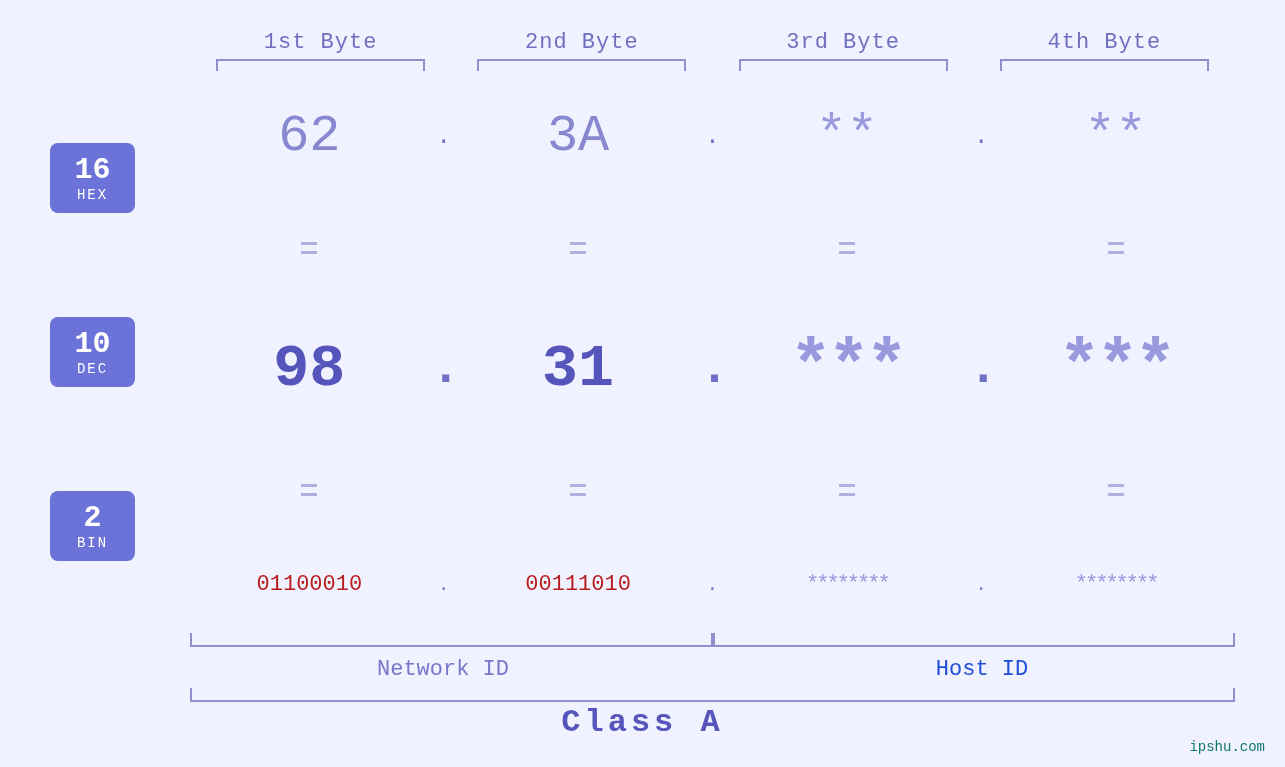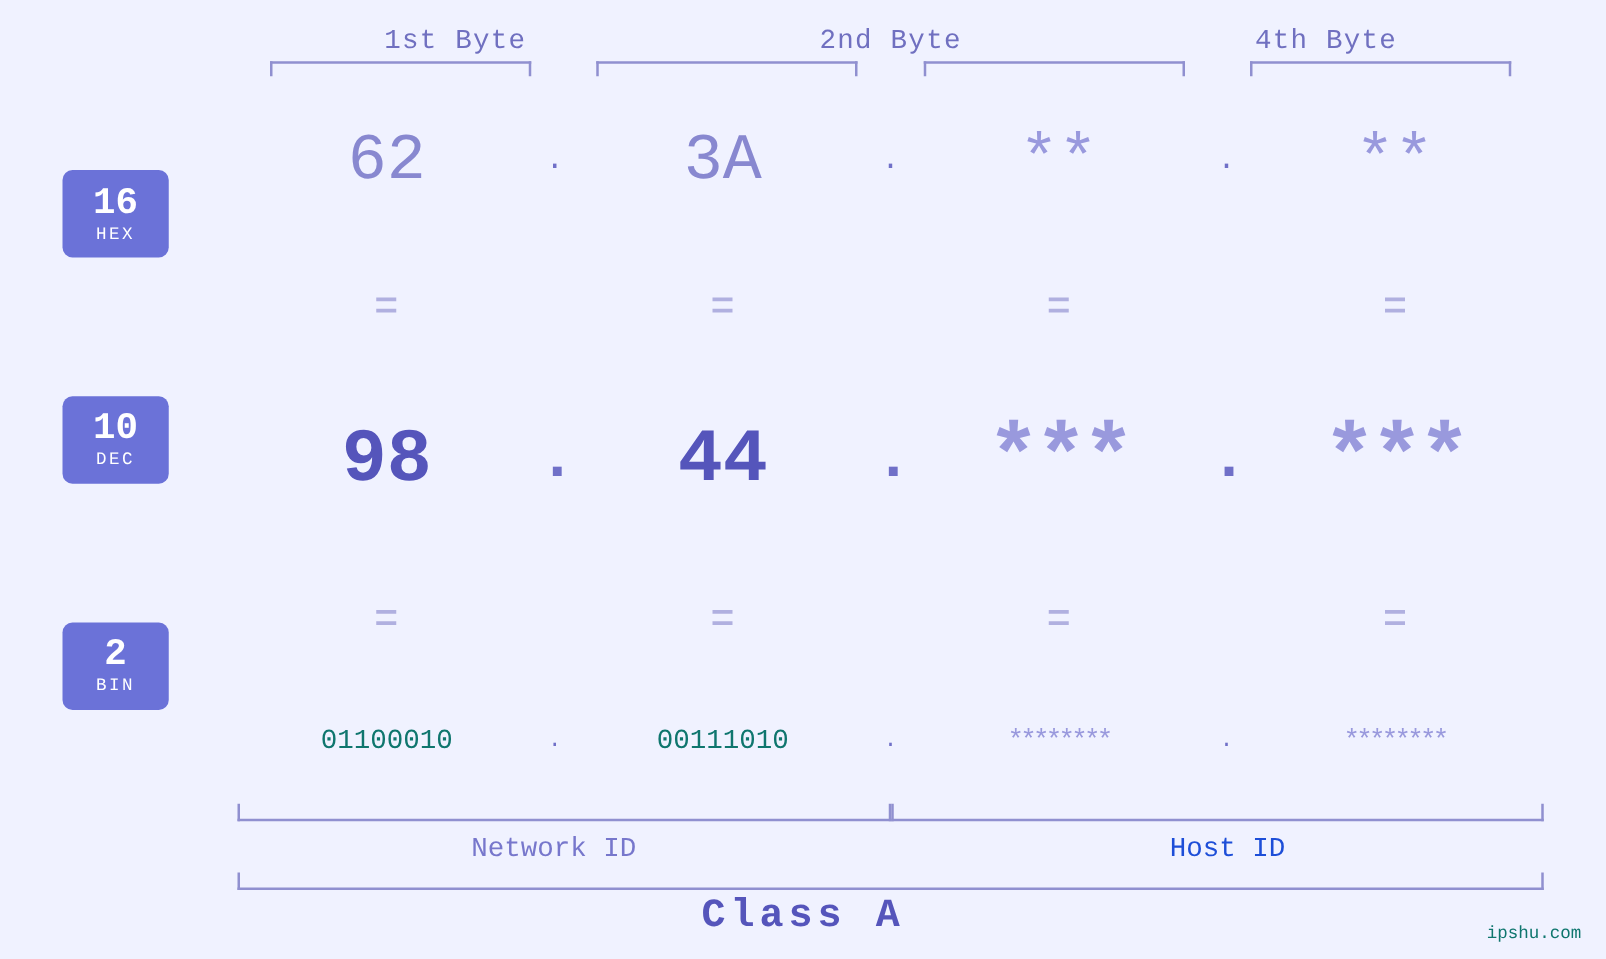--- a/index.html
+++ b/index.html
@@ -12,21 +12,21 @@
       overflow: hidden;
       position: relative;
     }
 
     .container {
       width: 100%;
       height: 100%;
       display: flex;
       flex-direction: column;
       align-items: center;
-      padding: 0 50px;
+      padding: 10px 50px;
       position: relative;
     }
 
     
     .byte-headers {
       display: flex;
       width: 100%;
       justify-content: flex-end;
       padding-left: 140px;
       margin-top: 20px;
@@ -130,21 +130,21 @@
     .dec-value {
       font-size: 60px;
       font-weight: bold;
       font-family: 'Courier New', Courier, monospace;
       color: #5555bb;
     }
 
     .bin-value {
       font-size: 22px;
       font-family: 'Courier New', Courier, monospace;
-      color: #0f766e;
+      color: #b91c1c;
     }
 
     .dot-separator {
       color: #7070c8;
       font-size: 24px;
       padding: 0 2px;
       flex: 0 0 auto;
       width: 30px;
       text-align: center;
     }
@@ -200,20 +200,21 @@
     }
   </style>
 </head>
 <body>
 
 <div class="container">
 
   <div class="byte-headers">
     <div class="byte-header">1st Byte</div>
     <div class="byte-header">2nd Byte</div>
+    <div class="byte-header">3rd Byte</div>
     <div class="byte-header">4th Byte</div>
   </div>
 
   <div class="brackets-row">
     <div class="bracket-container">
       <div class="bracket-top"></div>
     </div>
     <div class="bracket-container">
       <div class="bracket-top"></div>
     </div>
@@ -274,21 +275,21 @@
         </div>
       </div>
     </div>
 
     <div class="data-row">
       <div class="cell">
         <span class="cell-value dec-value">98</span>
       </div>
       <div class="dot-separator dot-separator-dec">.</div>
       <div class="cell">
-        <span class="cell-value dec-value">44</span>
+        <span class="cell-value dec-value">31</span>
       </div>
       <div class="dot-separator dot-separator-dec">.</div>
       <div class="cell">
         <span class="cell-value dec-value hidden-cells" style="font-size:70px; letter-spacing:-4px;">***</span>
       </div>
       <div class="dot-separator dot-separator-dec">.</div>
       <div class="cell">
         <span class="cell-value dec-value hidden-cells" style="font-size:70px; letter-spacing:-4px;">***</span>
       </div>
     </div>

